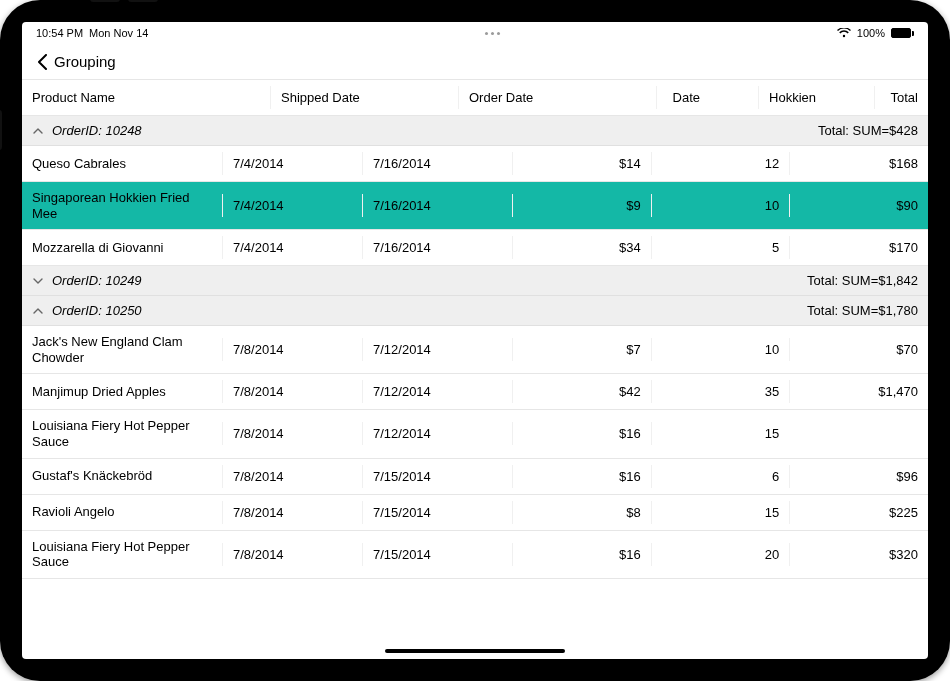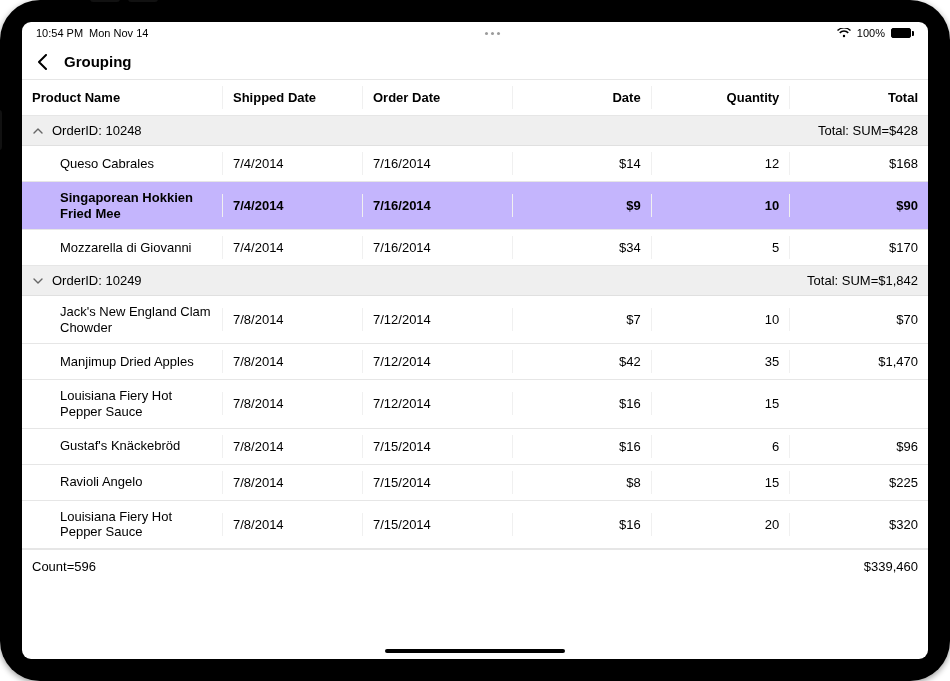--- a/index.html
+++ b/index.html
@@ -27,21 +27,21 @@
   }
   .btn-top1 { left: 90px; width: 30px; }
   .btn-top2 { left: 128px; width: 30px; }
   .btn-side {
     position: absolute; left: -4px; top: 110px; width: 6px; height: 40px;
     background: #111; border-radius: 3px;
   }
   .screen {
     width: 100%; height: 100%;
     background: #fff;
-    border-radius: 9px;
+    border-radius: 4px;
     overflow: hidden;
     position: relative;
     display: flex;
     flex-direction: column;
   }
   .home-indicator {
     position: absolute; bottom: 6px; left: 50%; transform: translateX(-50%);
     width: 180px; height: 4px; background: #000; border-radius: 3px;
   }
   
@@ -65,56 +65,56 @@
   }
   .battery-tip { width:2px; height:5px; background:#000; border-radius:0 1px 1px 0; }
   
   .nav-header {
     height: 36px;
     display:flex; align-items:center;
     padding: 0 10px;
     border-bottom: 1px solid #e6e6e6;
   }
   .back-icon { width:22px; display:flex; align-items:center; justify-content:center; }
-  .nav-title { font-size:15px; font-weight:700; margin-left:10px;text-align:right; }
+  .nav-title { font-size:15px; font-weight:400; margin-left:0;text-align:right; }
   
   .grid { flex:1; overflow:hidden; display:flex; flex-direction:column; font-size:13px; color:#000; }
   .row {
     display:grid;
     grid-template-columns: 200px 140px 150px 1fr 1fr 1fr;
     align-items:center;
     border-bottom: 1px solid #e6e6e6;
     min-height: 36px;
     padding: 4px 0;
   }
   .row > div { padding: 4px 10px; }
   .row > div + div { border-left: 1px solid #f0f0f0; }
-  .hdr { background:#fff; font-weight:700; color:#000; }
+  .hdr { background:#fff; font-weight:400; color:#000;gap:48px; }
   .num { text-align:right; }
   .group-row {
     display:flex; align-items:center; justify-content:space-between;
     background:#efefef;
     border-bottom:1px solid #e0e0e0;
     min-height:30px;
     padding: 0 10px;
     font-size:13px;
   }
-  .group-left { display:flex; align-items:center; gap:8px; }
+  .group-left { display:flex; align-items:center; gap:8px;font-style:italic; }
   .caret { width:12px; height:12px; display:flex; align-items:center; justify-content:center; }
-  .highlight { background:#c4b5fd;font-weight:bold; }
+  .highlight { background:#14b8a6; }
   .summary-row {
     display:grid;
     grid-template-columns: 200px 140px 150px 1fr 1fr 1fr;
     border-top:1px solid #e6e6e6;
     min-height:34px;
     align-items:center;
     font-size:13px;
   }
   .summary-row > div { padding: 6px 10px; }
-  .prod-name-cell { line-height:1.2;margin-left:28px; }
+  .prod-name-cell { line-height:1.2; }
 </style>
 </head>
 <body>
 
 <div class="ipad-frame">
   <div class="btn-top1"></div>
   <div class="btn-top2"></div>
   <div class="btn-side"></div>
   <div class="screen">
 
@@ -151,21 +151,21 @@
       <span class="nav-title">Grouping</span>
     </div>
 
     <div class="grid">
 
       <div class="row hdr">
         <div>Product Name</div>
         <div>Shipped Date</div>
         <div>Order Date</div>
         <div class="num">Date</div>
-        <div class="num">Quantity</div>
+        <div class="num">Hokkien</div>
         <div class="num">Total</div>
       </div>
 
       <div id="grid-body">
           <div class="group-row">
             <div class="group-left">
               <span class="caret">
                 <svg width="10" height="10" viewBox="0 0 10 10">
                   <path d="M1 7l4-4 4 4" stroke="#666" stroke-width="1.4" fill="none" stroke-linecap="round" stroke-linejoin="round"></path>
                 </svg>
@@ -202,20 +202,31 @@
             <div class="group-left">
               <span class="caret">
                 <svg width="10" height="10" viewBox="0 0 10 10">
                   <path d="M1 3l4 4 4-4" stroke="#666" stroke-width="1.4" fill="none" stroke-linecap="round" stroke-linejoin="round"></path>
                 </svg>
               </span>
               <span>OrderID: 10249</span>
             </div>
             <div>Total: SUM=$1,842</div>
           </div>
+          <div class="group-row">
+            <div class="group-left">
+              <span class="caret">
+                <svg width="10" height="10" viewBox="0 0 10 10">
+                  <path d="M1 7l4-4 4 4" stroke="#666" stroke-width="1.4" fill="none" stroke-linecap="round" stroke-linejoin="round"></path>
+                </svg>
+              </span>
+              <span>OrderID: 10250</span>
+            </div>
+            <div>Total: SUM=$1,780</div>
+          </div>
           <div class="row">
             <div class="prod-name-cell">Jack's New England Clam Chowder</div>
             <div>7/8/2014</div>
             <div>7/12/2014</div>
             <div class="num">$7</div>
             <div class="num">10</div>
             <div class="num">$70</div>
           </div>
           <div class="row">
             <div class="prod-name-cell">Manjimup Dried Apples</div>
@@ -251,25 +262,17 @@
           <div class="row">
             <div class="prod-name-cell">Louisiana Fiery Hot Pepper Sauce</div>
             <div>7/8/2014</div>
             <div>7/15/2014</div>
             <div class="num">$16</div>
             <div class="num">20</div>
             <div class="num">$320</div>
           </div>
         </div>
 
-      <div class="summary-row">
-        <div>Count=596</div>
-        <div></div>
-          <div></div>
-          <div></div>
-          <div></div>
-        <div class="num">$339,460</div>
-      </div>
     </div>
 
     <div class="home-indicator"></div>
   </div>
 </div>
 
 </body></html>

